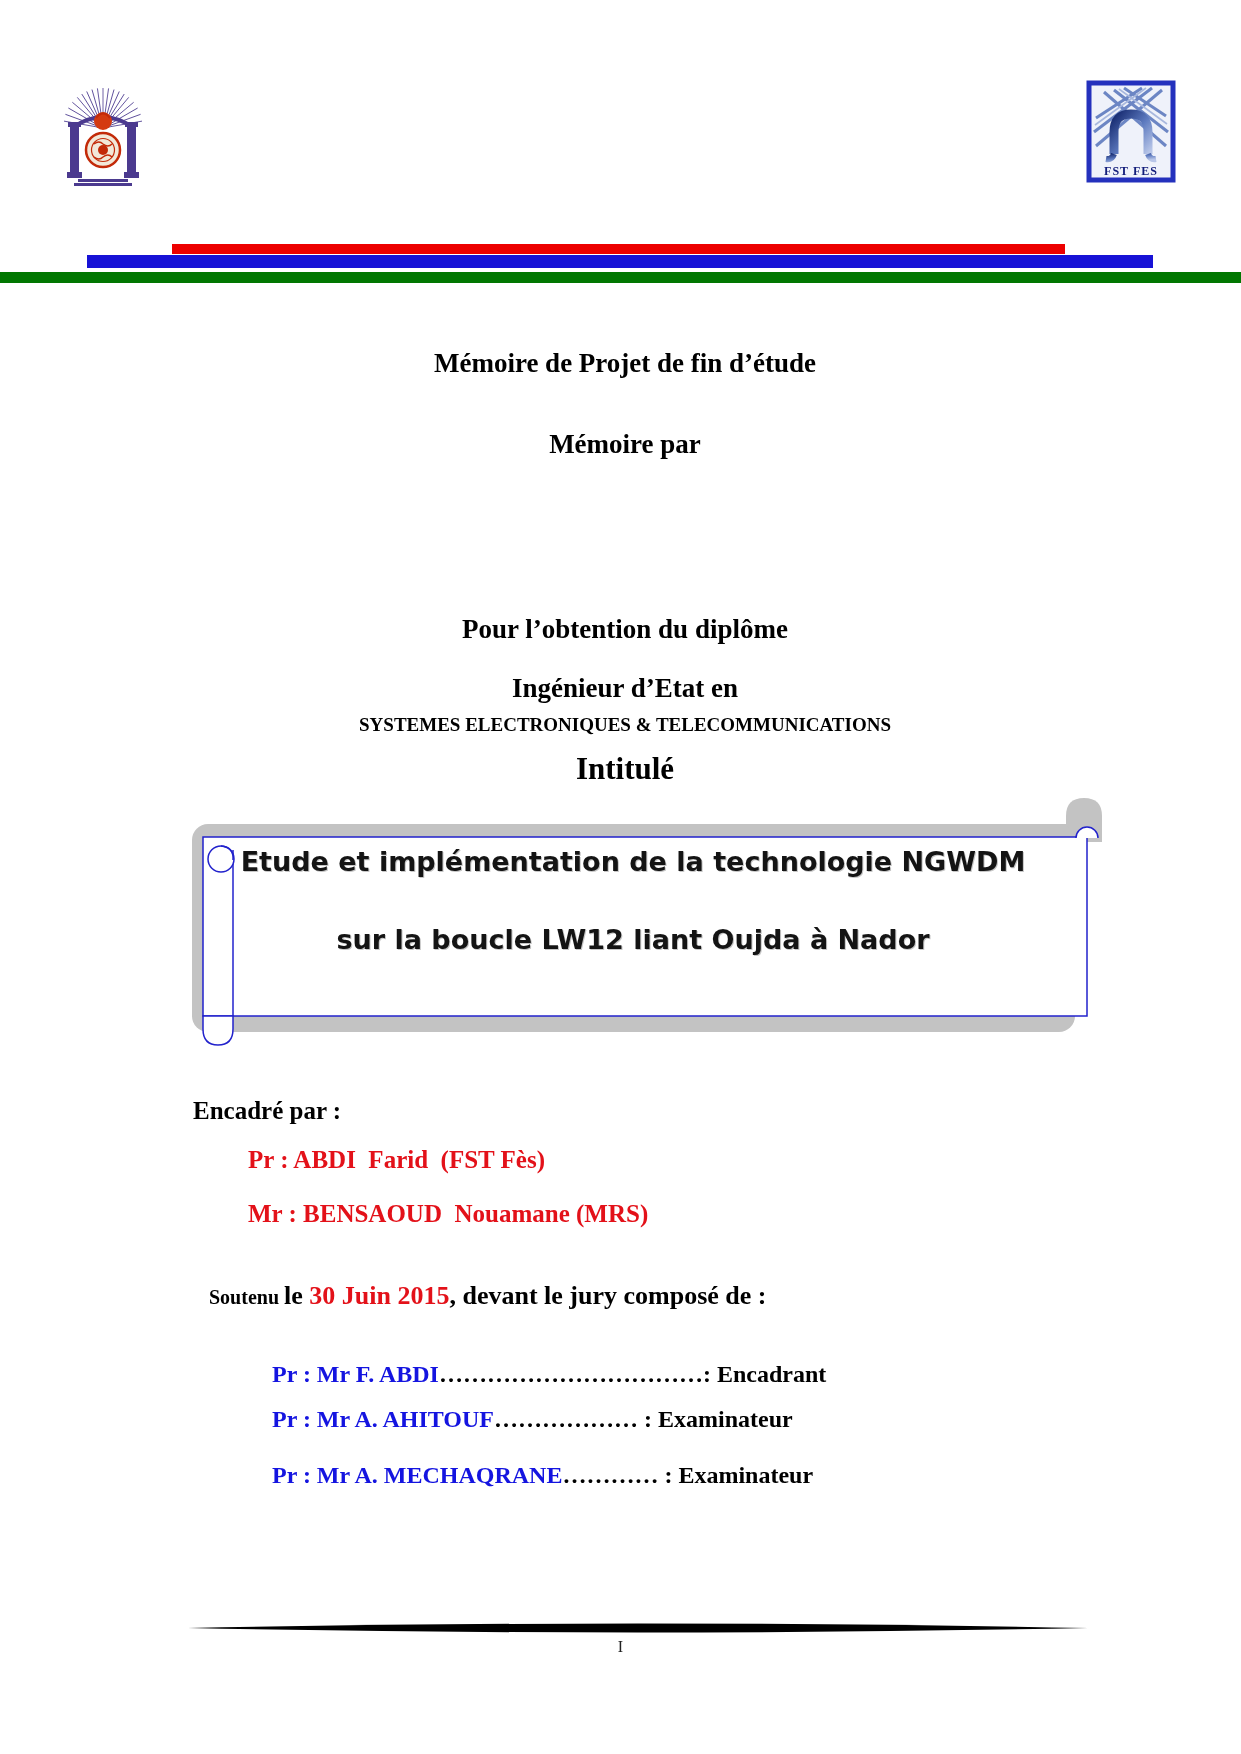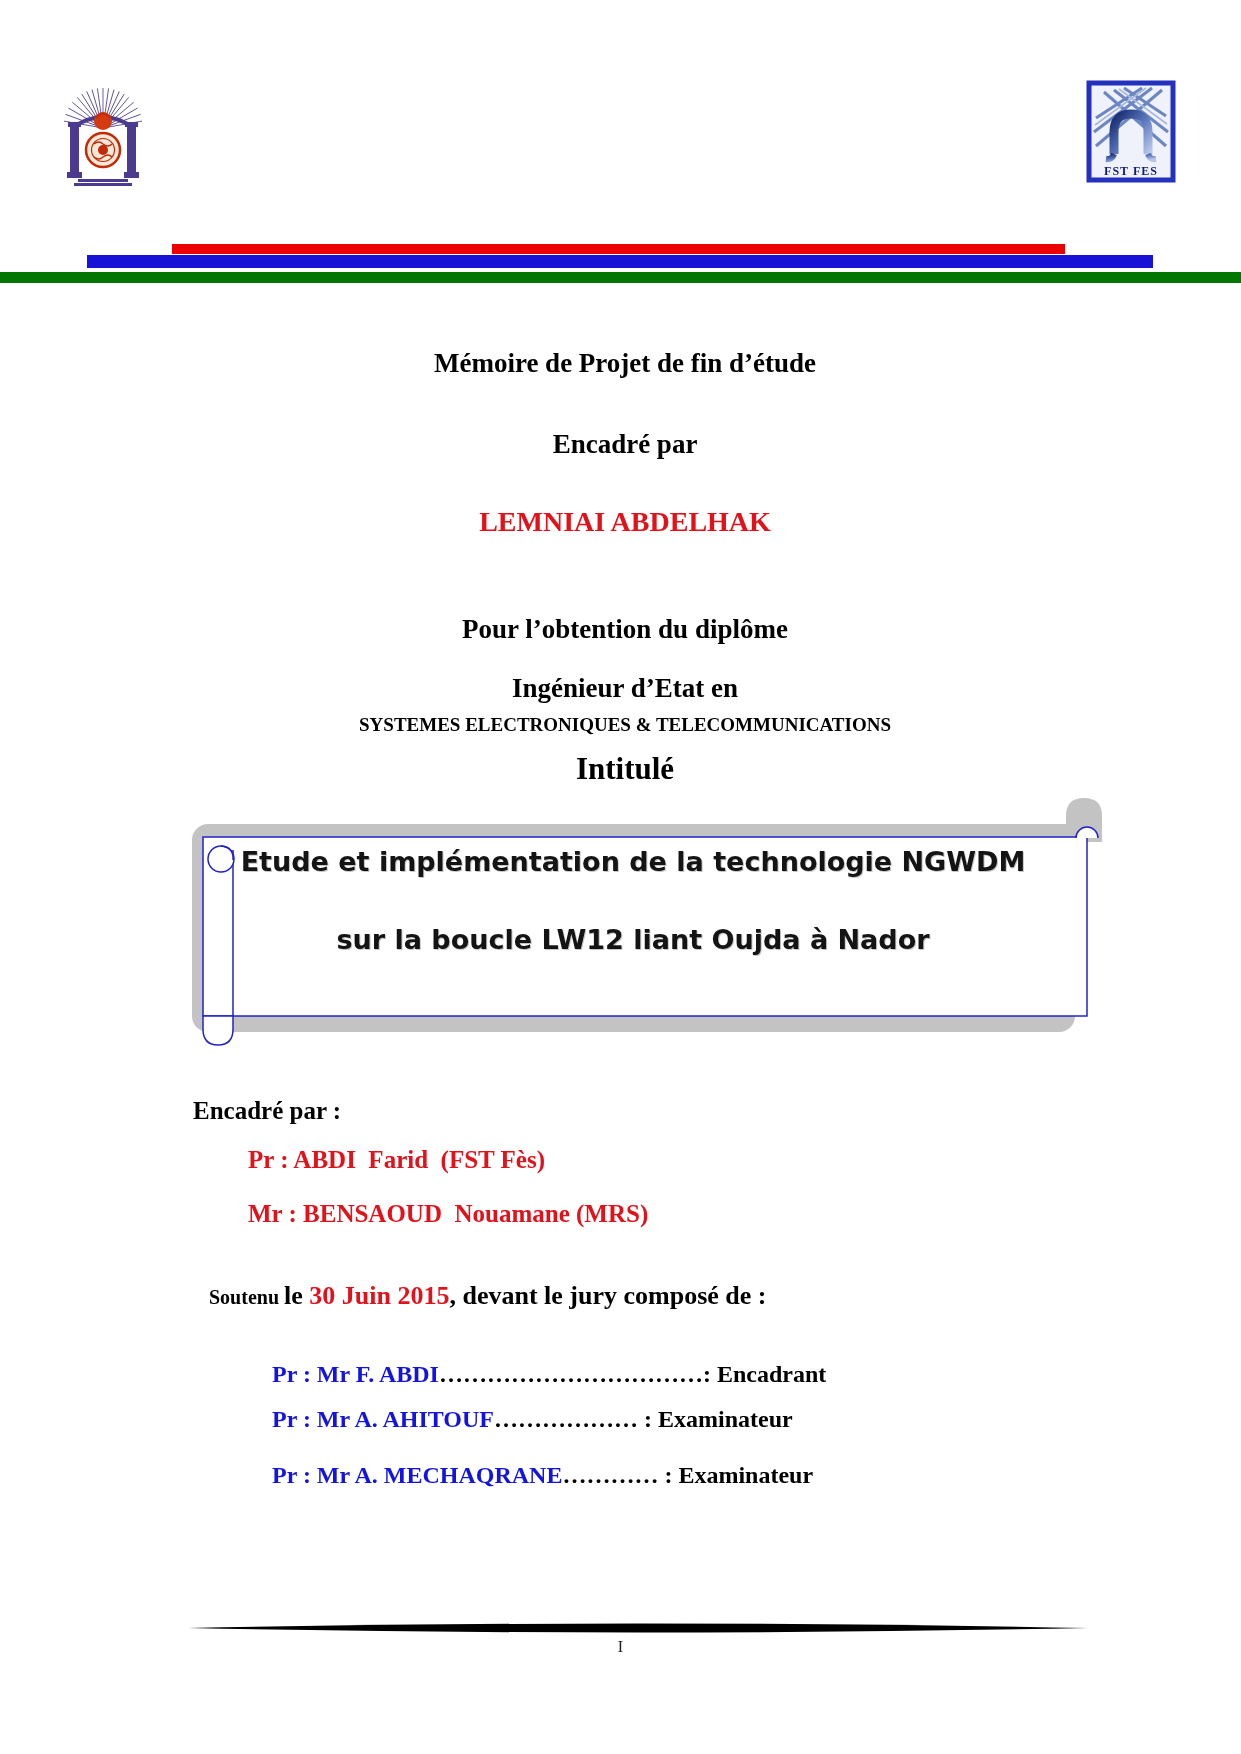--- a/index.html
+++ b/index.html
@@ -126,22 +126,21 @@
     <line x1="45" y1="42" x2="45" y2="76" stroke="url(#fstg)" stroke-width="8"></line>
     <path d="M28,74 Q26,80 20,79 M62,74 Q64,80 70,79" fill="none" stroke="url(#fstg)" stroke-width="6"></path>
     <text x="45" y="95" text-anchor="middle" font-size="12" font-weight="bold" fill="#121D7A" font-family="'Liberation Serif',serif" letter-spacing="1">FST FES</text>
   </svg>
 
   <div class="abs bar-red"></div>
   <div class="abs bar-blue"></div>
   <div class="abs bar-green"></div>
 
   <div class="abs col memoire">Mémoire de Projet de fin d’étude</div>
-  <div class="abs col prepare">Encadré par</div>
-  <div class="abs col lemniai">LEMNIAI ABDELHAK</div>
+  <div class="abs col prepare">Mémoire par</div>
   <div class="abs col ing">Ingénieur d’Etat en</div>
   <div class="abs col pour">Pour l’obtention du diplôme</div>
   <div class="abs col syst">SYSTEMES ELECTRONIQUES &amp; TELECOMMUNICATIONS</div>
   <div class="abs col intit">Intitulé</div>
 
   <svg class="abs banner-svg" viewBox="0 0 950 290" xmlns="http://www.w3.org/2000/svg">
     <rect x="898" y="44" width="44" height="14" fill="#C3C3C3"></rect>
     <path d="M906,62 L906,36 Q906,18 924,18 Q942,18 942,36 L942,62 Z" fill="#C3C3C3"></path>
     <rect x="32" y="44" width="883" height="208" rx="16" fill="#C3C3C3"></rect>
     <rect x="43" y="57" width="884" height="179" fill="#FFFFFF" stroke="#2222CC" stroke-width="1.5"></rect>

